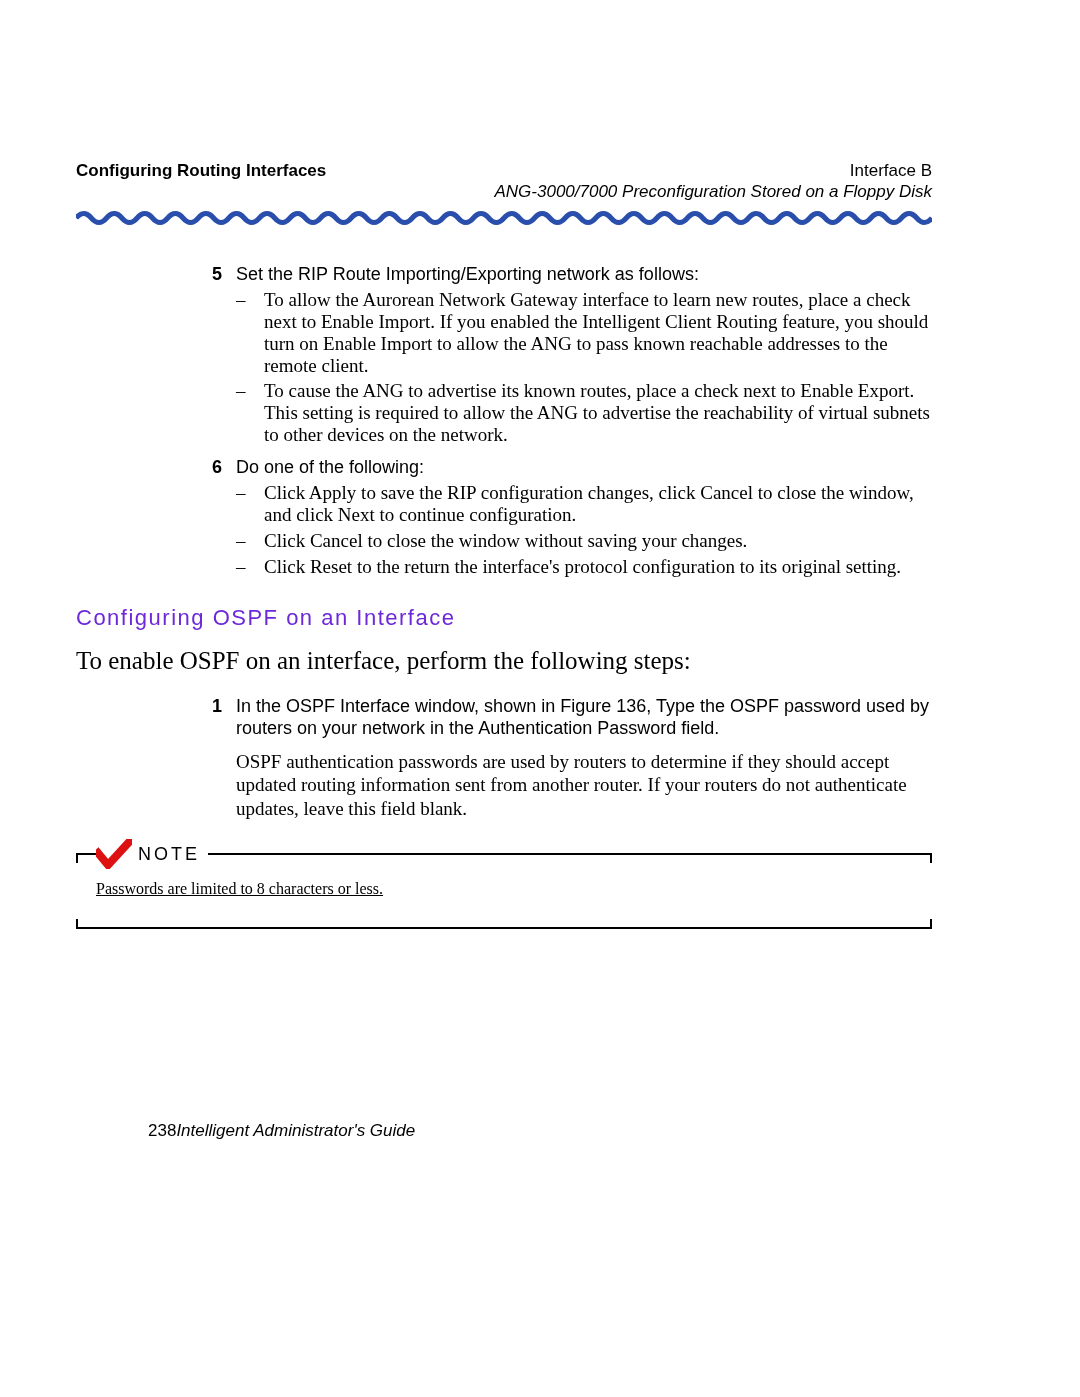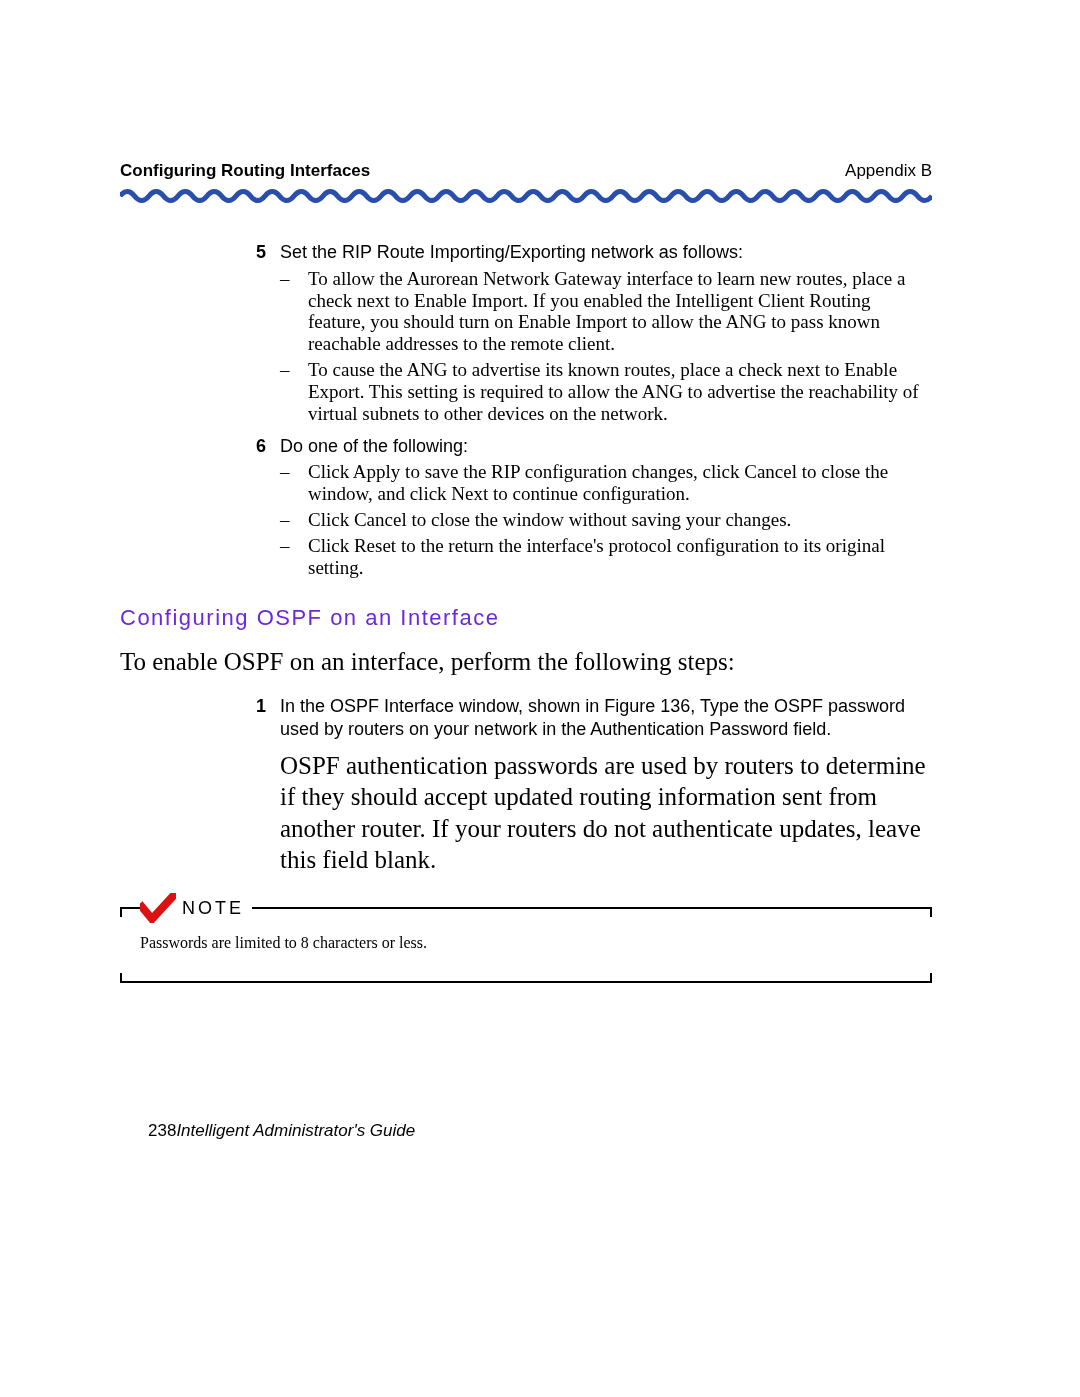--- a/index.html
+++ b/index.html
@@ -10,21 +10,21 @@
     width: 1080px;
     height: 1397px;
     font-family: Georgia, 'Times New Roman', serif;
     color: #000;
   }
   .page {
     position: relative;
     width: 1080px;
     height: 1255px;
     box-sizing: border-box;
-    padding: 160px 148px 0 120px;
+    padding: 160px 148px 0 76px;
   }
   .header {
     display: flex;
     justify-content: space-between;
     font-family: Arial, Helvetica, sans-serif;
     font-size: 17px;
     line-height: 1.25;
   }
   .header-left {
     font-weight: bold;
@@ -86,21 +86,21 @@
     color: #6d28d9;
   }
   .intro {
     margin-top: 14px;
     font-family: Georgia, 'Times New Roman', serif;
     font-size: 25px;
   }
   .para-after {
     margin-top: 10px;
     font-family: Georgia, 'Times New Roman', serif;
-    font-size: 25px;
+    font-size: 19px;
     line-height: 1.25;
   }
   .note-block {
     margin-top: 18px;
     margin-left: 0px;
   }
   .note-header {
     position: relative;
     height: 32px;
   }
@@ -177,21 +177,22 @@
   .footer-right { font-style: italic; }
 </style>
 </head>
 <body>
 
 <div class="page">
 
   <div class="header">
     <div class="header-left">Configuring Routing Interfaces</div>
     <div class="header-right">
-      <span class="header-right-line1">Appendix B</span>
+      <span class="header-right-line1">Interface B</span>
+      <span class="header-right-line2">ANG-3000/7000 Preconfiguration Stored on a Floppy Disk</span>
     </div>
   </div>
 
   <svg class="wave" viewBox="0 0 784 18" preserveAspectRatio="none">
     <path d="M0 9 Q 7 0, 14 9 T 28 9 T 42 9 T 56 9 T 70 9 T 84 9 T 98 9 T 112 9 T 126 9 T 140 9 T 154 9 T 168 9 T 182 9 T 196 9 T 210 9 T 224 9 T 238 9 T 252 9 T 266 9 T 280 9 T 294 9 T 308 9 T 322 9 T 336 9 T 350 9 T 364 9 T 378 9 T 392 9 T 406 9 T 420 9 T 434 9 T 448 9 T 462 9 T 476 9 T 490 9 T 504 9 T 518 9 T 532 9 T 546 9 T 560 9 T 574 9 T 588 9 T 602 9 T 616 9 T 630 9 T 644 9 T 658 9 T 672 9 T 686 9 T 700 9 T 714 9 T 728 9 T 742 9 T 756 9 T 770 9 T 784 9" fill="none" stroke="#2a4eab" stroke-width="5"></path>
   </svg>
 
   <div class="content">
 
     <div class="step">
@@ -234,21 +235,21 @@
     </div>
 
     <div class="step" style="margin-top:18px;">
       <div class="step-num">1</div>
       <div class="step-body">
         <div>In the OSPF Interface window, shown in Figure 136, Type the OSPF password used by routers on your network in the Authentication Password field.</div>
         <div class="para-after">OSPF authentication passwords are used by routers to determine if they should accept updated routing information sent from another router. If your routers do not authenticate updates, leave this field blank.</div>
       </div>
     </div>
 
-    <div class="note-block" style="margin-left:-112px;">
+    <div class="note-block" style="margin-left:-112px;text-decoration:underline;">
       <div class="note-header">
         <div class="note-line-top"></div>
         <div class="note-cover">
           <svg class="note-check" viewBox="0 0 36 30">
             <path d="M2 14 L12 26 L34 2" fill="none" stroke="#d11" stroke-width="8" stroke-linecap="square" stroke-linejoin="miter"></path>
           </svg>
           <span class="note-label">NOTE</span>
         </div>
       </div>
       <div class="note-text">Passwords are limited to 8 characters or less.</div>

